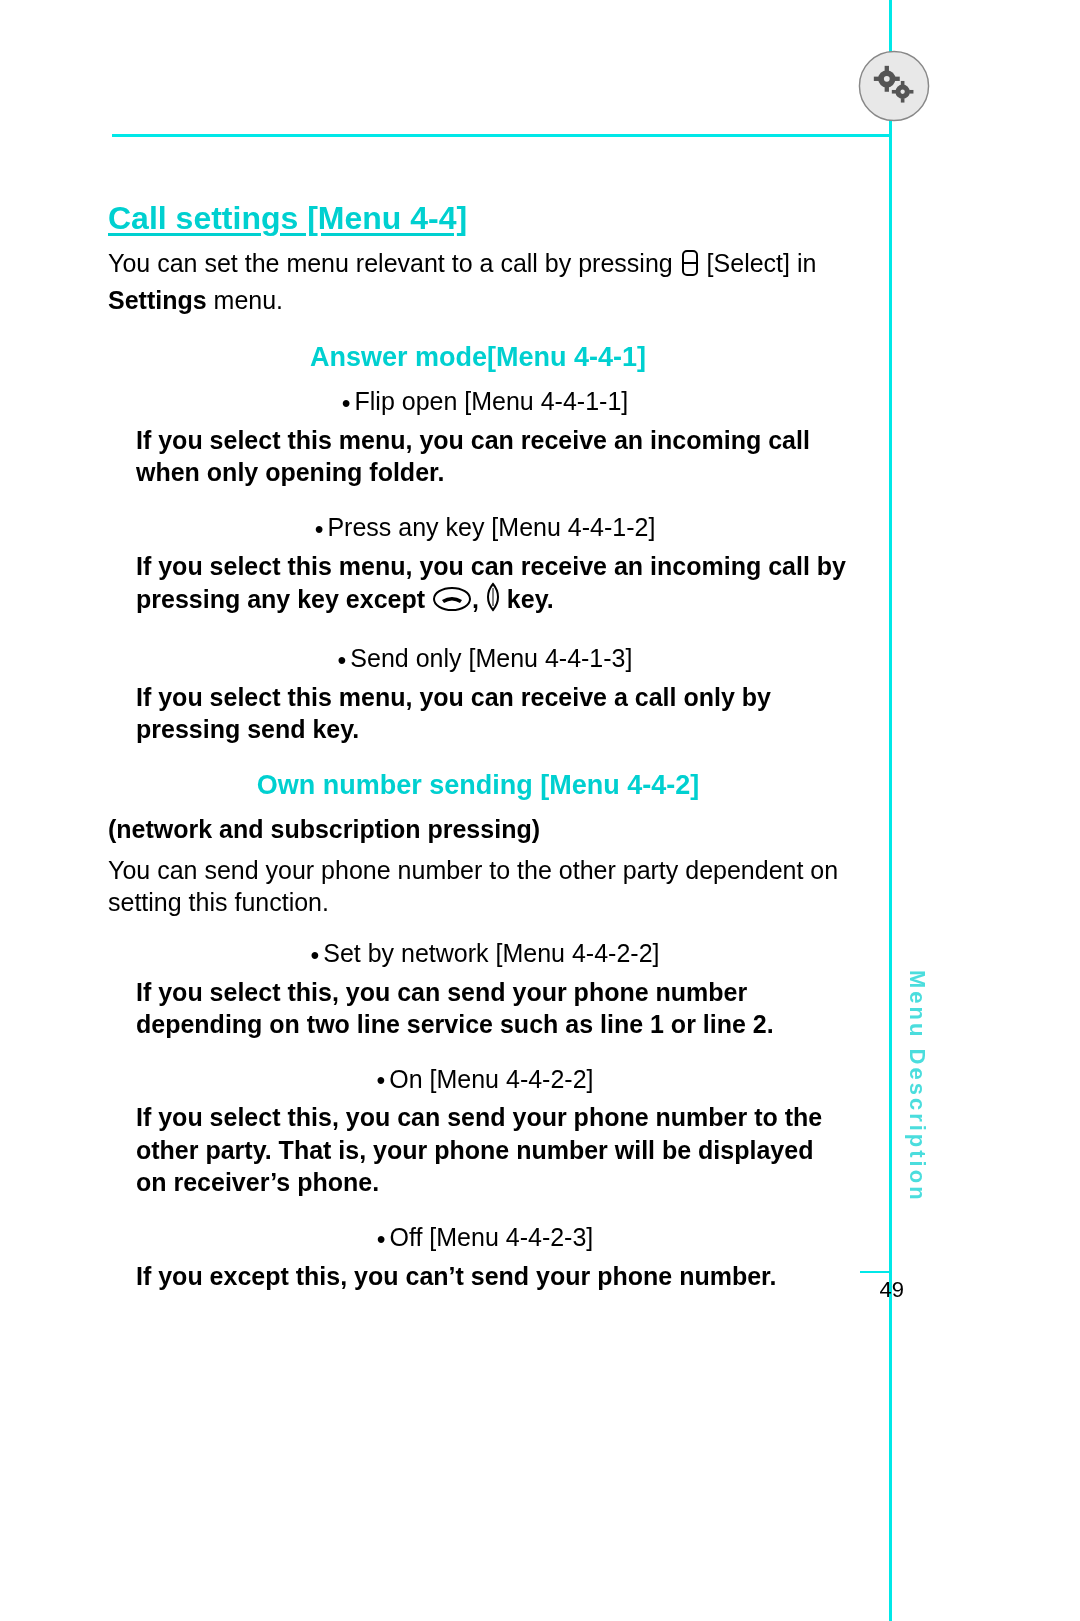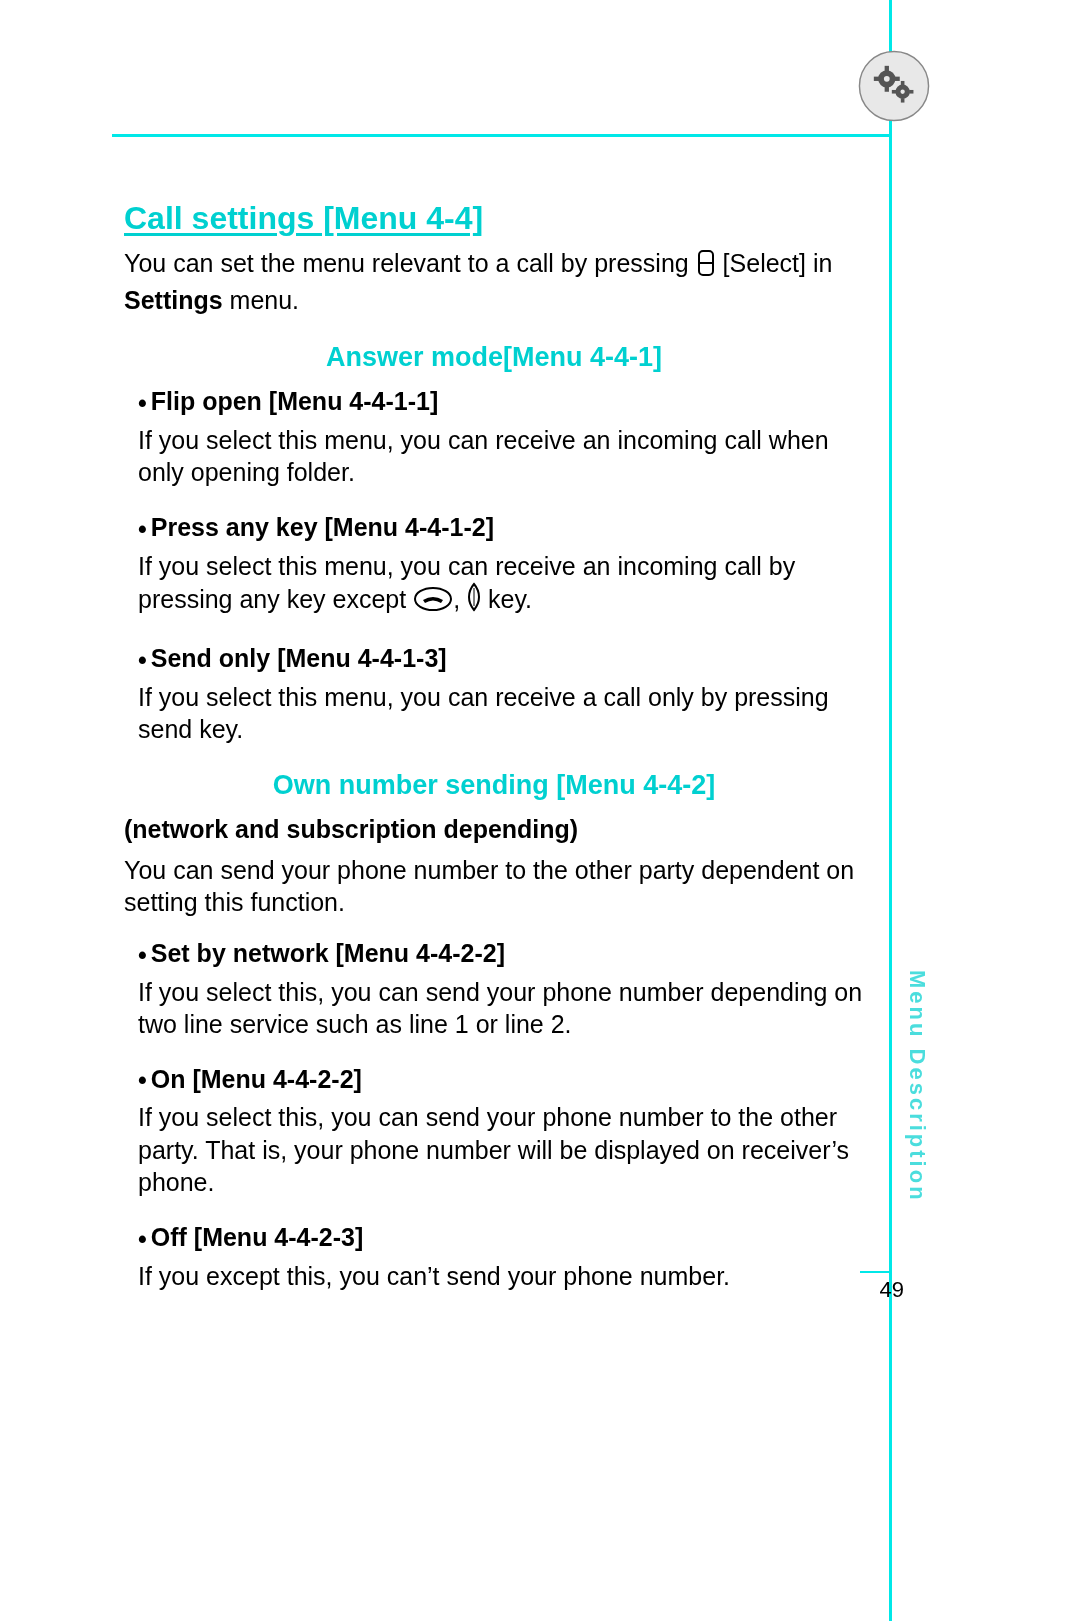--- a/index.html
+++ b/index.html
@@ -40,21 +40,21 @@
     top: 50px;
     right: 150px;
     width: 72px;
     height: 72px;
   }
   .gear-badge svg { width: 72px; height: 72px; }
 
   .content {
     position: absolute;
     top: 200px;
-    left: 124px;
+    left: 108px;
     width: 740px;
   }
 
   h1.title {
     font-size: 32px;
     font-weight: bold;
     color: #00d0d0;
     text-decoration: underline;
     text-underline-offset: 4px;
     margin: 0 0 10px 0;
@@ -73,32 +73,35 @@
     margin: 22px 0 14px 0;
     text-align: center;
   }
 
   .item-block {
     margin-left: 14px;
     margin-bottom: 24px;
   }
   .item-title {
     font-size: 25px;
-    font-weight: bold;
+    font-weight: normal;
     margin-bottom: 6px;
+    text-align: center;
   }
   .bullet {
     display: inline-block;
     vertical-align: middle;
     font-size: 25px;
     margin-right: 4px;
   }
   .item-body {
     font-size: 25px;
     line-height: 1.3;
+    margin-left: 14px;
+    font-weight: bold;
   }
 
   .note-bold {
     font-size: 25px;
     font-weight: bold;
     margin: 4px 0 10px 0;
   }
 
   .key-icon {
     display: inline-block;
@@ -195,21 +198,21 @@
             </svg></span><span> key.</span>
       </div>
     </div>
 
     <div class="item-block">
       <div class="item-title"><span class="bullet">•</span><span>Send only [Menu 4-4-1-3]</span></div>
       <div class="item-body">If you select this menu, you can receive a call only by pressing send key.</div>
     </div>
 
     <h2 class="sub">Own number sending [Menu 4-4-2]</h2>
-    <div class="note-bold">(network and subscription depending)</div>
+    <div class="note-bold">(network and subscription pressing)</div>
     <p class="body-text" style="margin-bottom:20px">You can send your phone number to the other party dependent on setting this function.</p>
 
     <div class="item-block">
       <div class="item-title"><span class="bullet">•</span><span>Set by network [Menu 4-4-2-2]</span></div>
       <div class="item-body">If you select this, you can send your phone  number depending on two line service such as line 1 or line 2.</div>
     </div>
 
     <div class="item-block">
       <div class="item-title"><span class="bullet">•</span><span>On [Menu 4-4-2-2]</span></div>
       <div class="item-body">If you select this, you can send your phone number to the other party. That is, your phone number will be displayed on receiver’s phone.</div>

